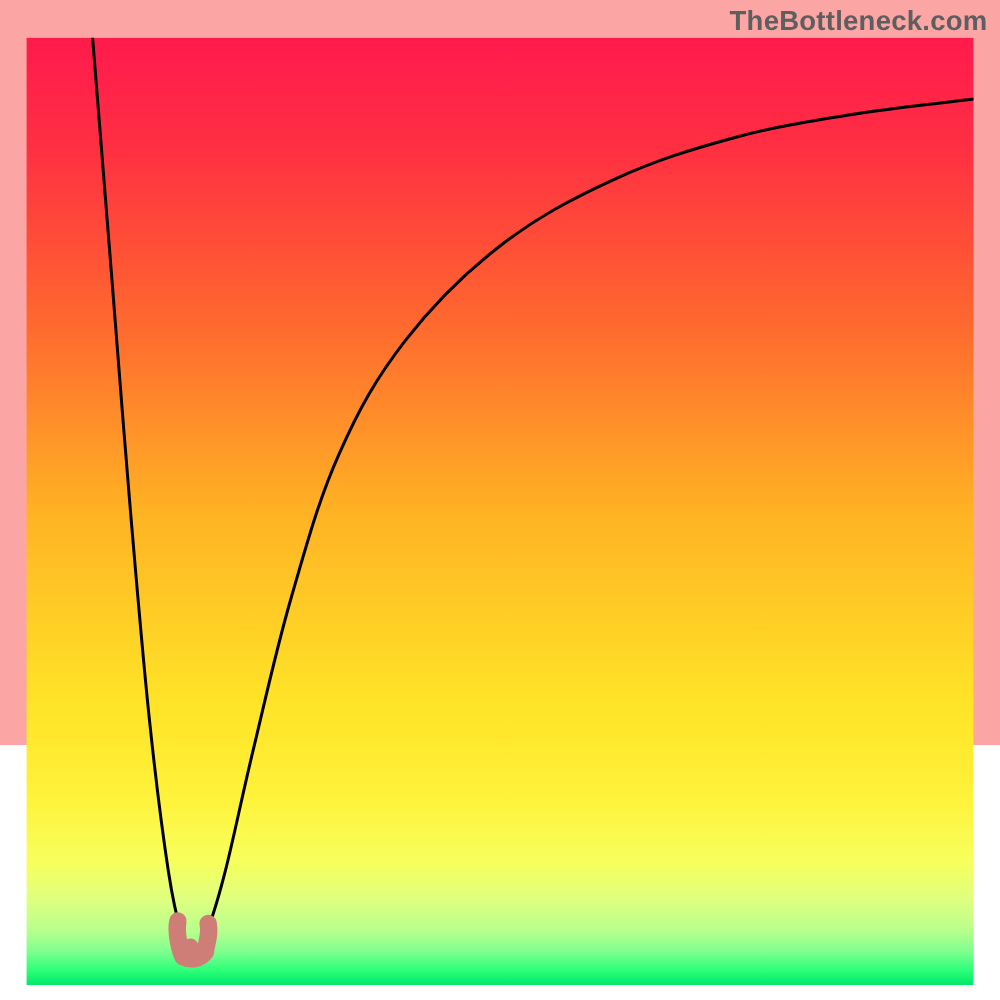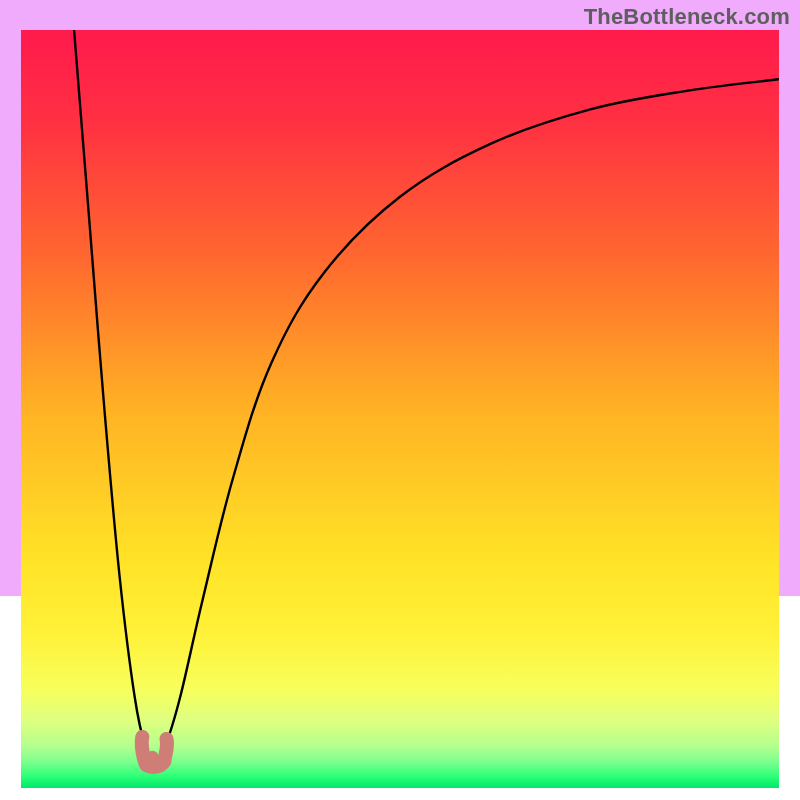--- a/index.html
+++ b/index.html
@@ -10,21 +10,21 @@
     overflow: hidden;
     background: #ffffff;
     font-family: Arial, Helvetica, sans-serif;
   }
   .frame {
     position: absolute;
     left: 0;
     top: 0;
     width: 800px;
     height: 596px;
-    background: #f0abfc;
+    background: #fca5a5;
     box-sizing: border-box;
   }
   .plot-area {
     position: absolute;
     left: 21px;
     top: 30px;
     width: 758px;
     height: 758px;
     overflow: hidden;
   }

